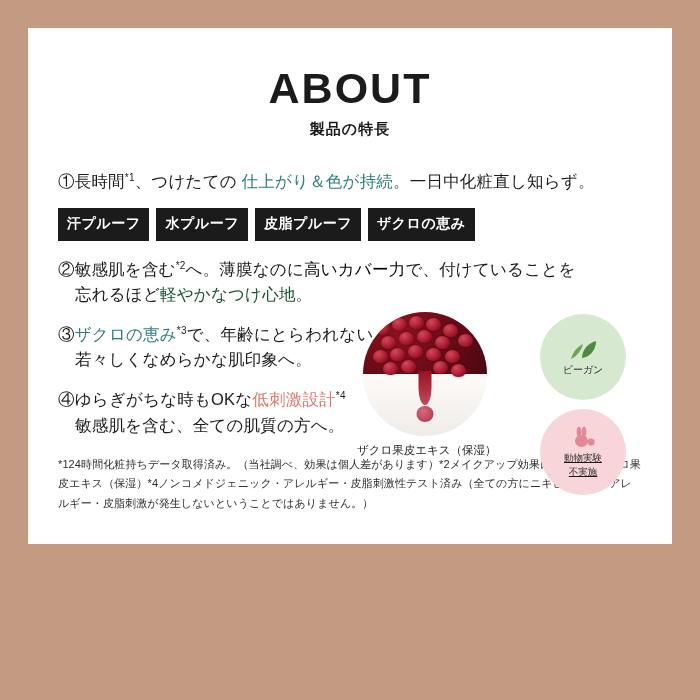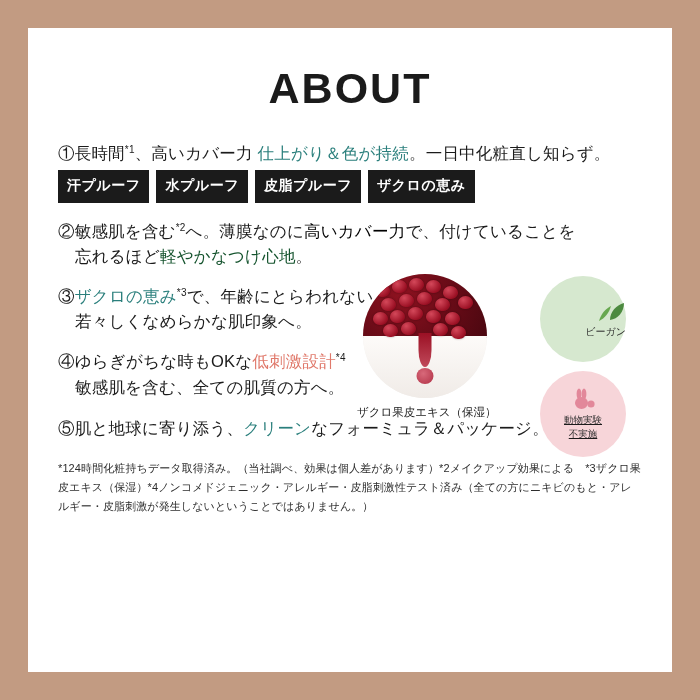--- a/index.html
+++ b/index.html
@@ -11,21 +11,21 @@
     height: 700px;
     background: #c29b82;
     font-family: "Liberation Sans", sans-serif;
     overflow: hidden;
   }
   .page {
     position: absolute;
     left: 28px;
     top: 28px;
     width: 644px;
-    height: 644px;
+    height: 516px;
     background: #ffffff;
     box-sizing: border-box;
     padding: 26px 30px 14px 30px;
   }
   .header {
     text-align: center;
   }
   .title {
     font-size: 43px;
     letter-spacing: 2px;
@@ -60,21 +60,21 @@
   .blue { color: #000000; }
   .orange { color: #14532d; }
   .sup {
     font-size: 10px;
     vertical-align: super;
   }
 
   .chips {
     display: flex;
     gap: 7px;
-    margin-top: 3px;
+    margin-top: 13px;
     margin-bottom: 16px;
   }
   .chip {
     background: #1b1b1b;
     color: #ffffff;
     font-size: 14px;
     font-weight: 700;
     padding: 7px 9px 8px 9px;
     letter-spacing: 0.5px;
     white-space: nowrap;
@@ -161,21 +161,21 @@
     width: 86px;
     height: 86px;
     border-radius: 50%;
     display: flex;
     flex-direction: column;
     align-items: center;
     justify-content: center;
     margin-bottom: 9px;
     text-align: center;
   }
-  .badge.vegan { background: #d6e8cf; align-items: flex-end; }
+  .badge.vegan { background: #d6e8cf; }
   .badge.cruelty { background: #f7d5d9; text-decoration: underline; }
   .badge-label {
     font-size: 10px;
     color: #2d2d2d;
     margin-top: 2px;
     line-height: 1.25;
   }
   .badge-label.two {
     font-size: 9.5px;
   }
@@ -189,26 +189,27 @@
     letter-spacing: 0.1px;
   }
 </style>
 </head>
 <body>
 
 <div class="page">
 
   <div class="header">
     <div class="title">ABOUT</div>
+    <div class="subtitle">製品の特長</div>
   </div>
 
   <div class="body">
 
     <div class="line">
-      <span>①</span><span>長時間</span><span class="sup">*1</span><span>、高いカバー力 </span><span class="teal">仕上がり＆色が持続</span><span>。一日中化粧直し知らず。</span>
+      <span>①</span><span>長時間</span><span class="sup">*1</span><span>、つけたての </span><span class="teal">仕上がり＆色が持続</span><span>。一日中化粧直し知らず。</span>
     </div>
 
     <div class="chips">
       <div class="chip">汗プルーフ</div>
       <div class="chip">水プルーフ</div>
       <div class="chip">皮脂プルーフ</div>
       <div class="chip">ザクロの恵み</div>
     </div>
 
     <div class="block2">
@@ -284,20 +285,17 @@
 
       <div class="block4">
         <div class="line">
           <span>④</span><span>ゆらぎがちな時もOKな</span><span class="pinkish">低刺激設計</span><span class="sup">*4</span>
         </div>
         <div class="line indent">敏感肌を含む、全ての肌質の方へ。</div>
       </div>
 
     </div>
 
-    <div class="line block5">
-      <span>⑤</span><span>肌と地球に寄り添う、</span><span class="teal">クリーン</span><span>なフォーミュラ＆パッケージ。</span>
-    </div>
 
     <div class="footnote">*124時間化粧持ちデータ取得済み。（当社調べ、効果は個人差があります）*2メイクアップ効果による　*3ザクロ果皮エキス（保湿）*4ノンコメドジェニック・アレルギー・皮脂刺激性テスト済み（全ての方にニキビのもと・アレルギー・皮脂刺激が発生しないということではありません。）</div>
 
   </div>
 </div>
 
 </body></html>

